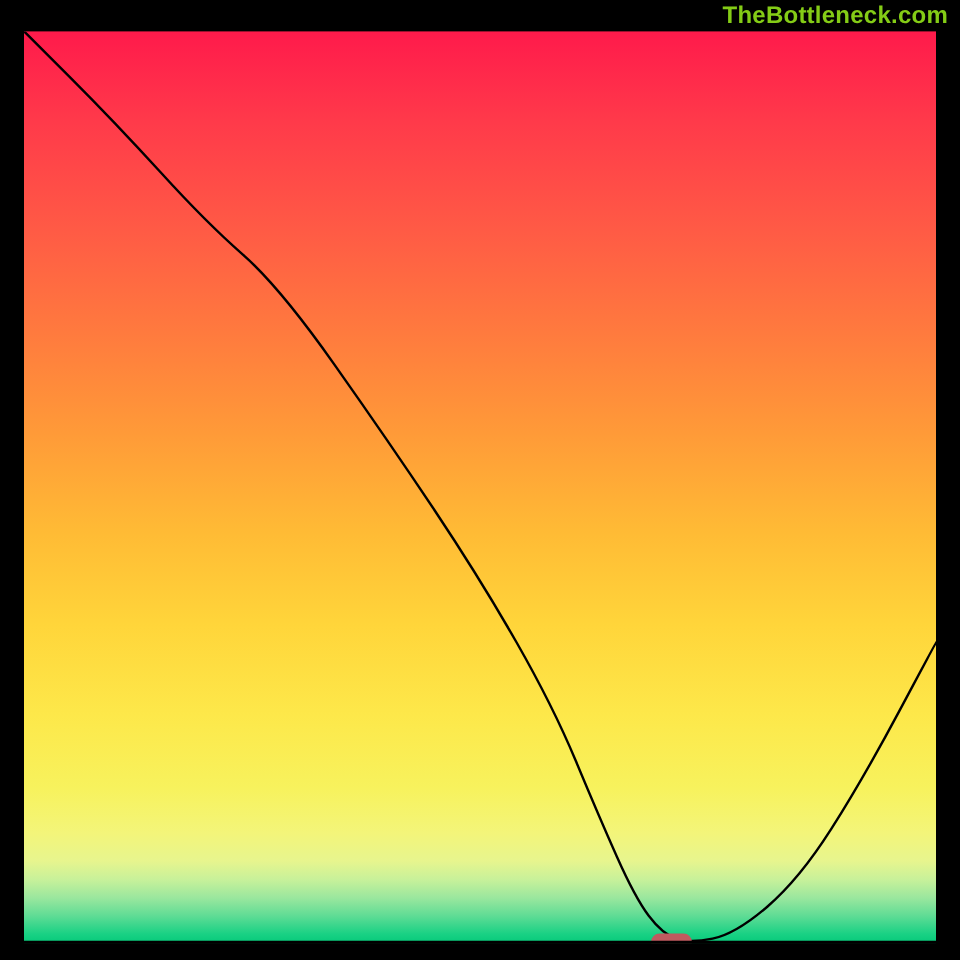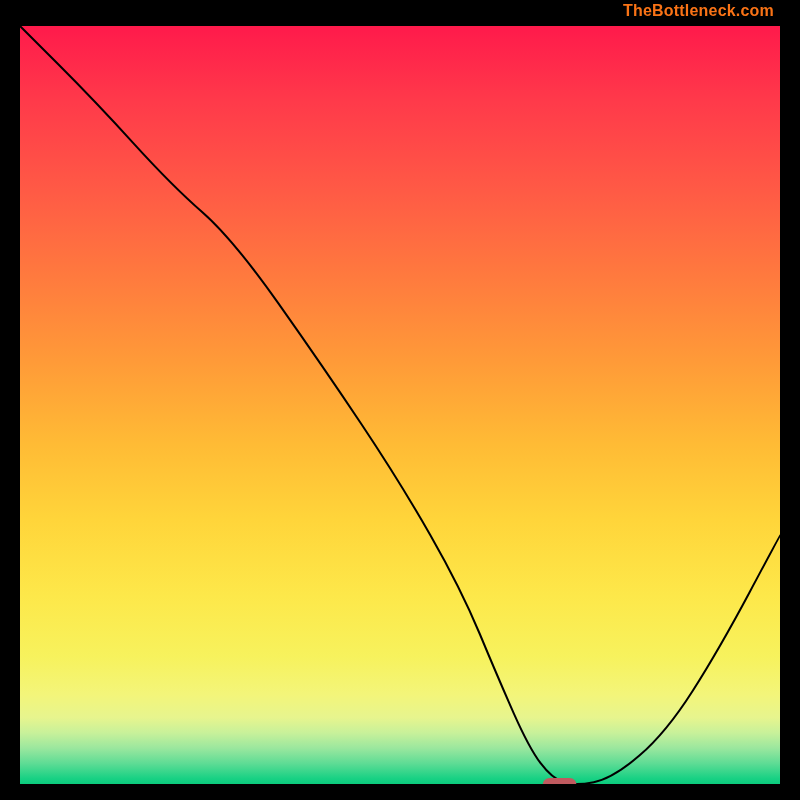--- a/index.html
+++ b/index.html
@@ -13,23 +13,23 @@
   }
   .frame {
     position: relative;
     width: 800px;
     height: 800px;
     background: #000;
   }
   .watermark {
     position: absolute;
     top: 2px;
-    right: 26px;
-    color: #f97316;
-    font-size: 16px;
+    right: 10px;
+    color: #84cc16;
+    font-size: 20px;
     font-weight: 600;
     letter-spacing: 0.2px;
     z-index: 10;
   }
   .plot-area {
     position: absolute;
     left: 20px;
     top: 26px;
     width: 760px;
     height: 760px;

